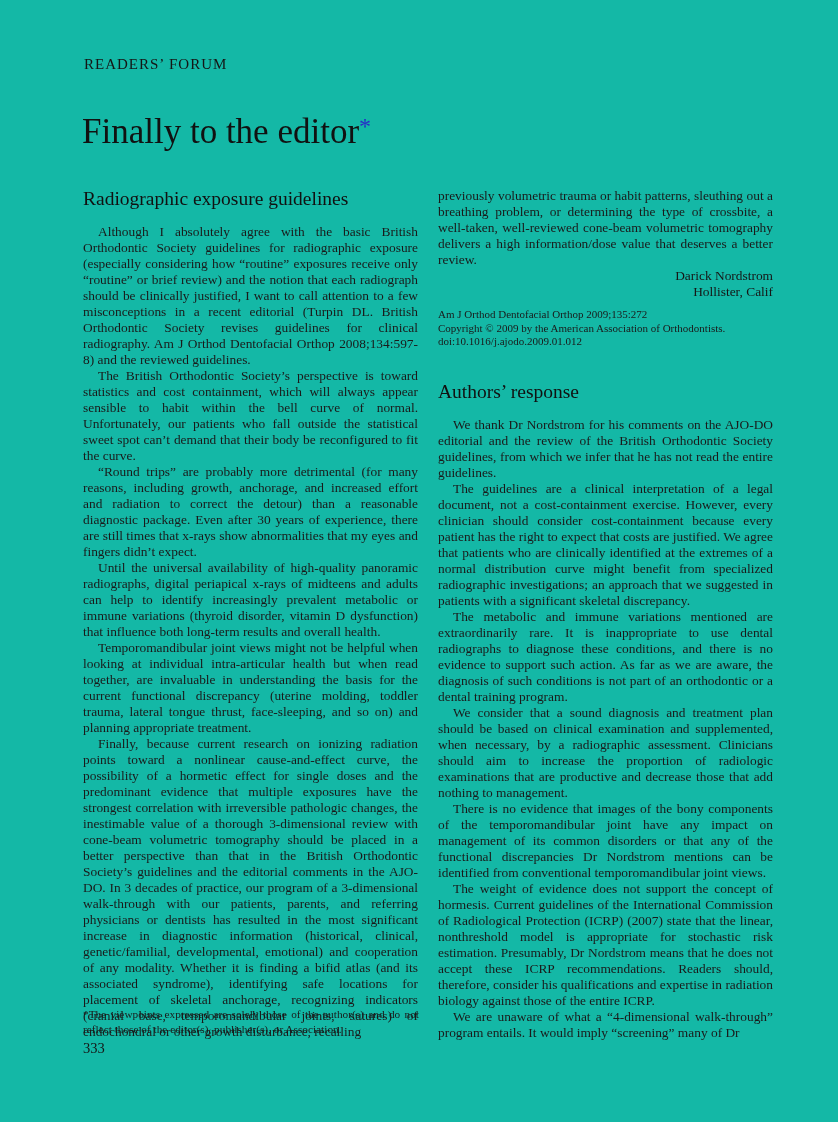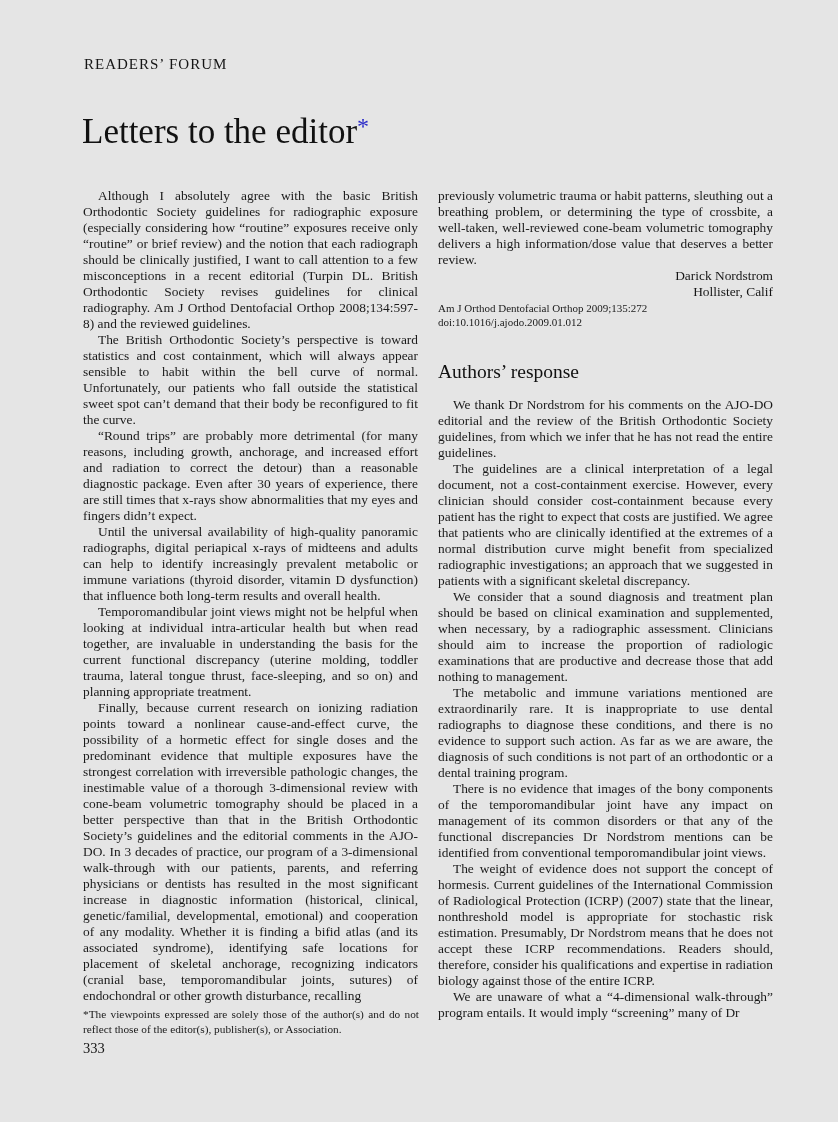--- a/index.html
+++ b/index.html
@@ -1,20 +1,20 @@
 <!DOCTYPE html>
 <html lang="en"><head>
 <meta charset="utf-8">
 <style>
   html, body { margin: 0; padding: 0; background: #ffffff; }
   .page {
     position: relative;
     width: 838px;
     height: 1122px;
-    background: #e5e5e5;
+    background: #14b8a6;
     color: #1a1a1a;
     font-family: "Liberation Serif", "DejaVu Serif", serif;
     overflow: hidden;
   }
   .forum-header {
     position: absolute;
     left: 84px;
     top: 56px;
     font-size: 15px;
     letter-spacing: 1px;
@@ -61,21 +61,21 @@
     color: #1a1a1a;
   }
   .no-indent { text-indent: 0; }
   .signature {
     font-size: 13.4px;
     line-height: 16px;
     text-align: right;
     color: #161616;
   }
   .citation {
-    margin-top: 2px;
+    margin-top: 8px;
     font-size: 11px;
     line-height: 13.6px;
     color: #1a1a1a;
   }
   .citation p { margin: 0; }
   .footnote {
     position: absolute;
     left: 83px;
     top: 1007px;
     width: 336px;
@@ -92,54 +92,56 @@
     color: #161616;
   }
 </style>
 </head>
 <body>
 
 <div class="page">
 
   <div class="forum-header">READERS’ FORUM</div>
 
-  <h1 class="page-title"><span>Letters to the editor</span><span class="asterisk">*</span></h1>
+  <h1 class="page-title"><span>Finally to the editor</span><span class="asterisk">*</span></h1>
 
   <div class="columns">
 
     <div class="col">
+      <h2 class="section-heading">Radiographic exposure guidelines</h2>
       <div>
           <p class="body-p">Although I absolutely agree with the basic British Orthodontic Society guidelines for radiographic exposure (especially considering how “routine” exposures receive only “routine” or brief review) and the notion that each radiograph should be clinically justified, I want to call attention to a few misconceptions in a recent editorial (Turpin DL. British Orthodontic Society revises guidelines for clinical radiography. Am J Orthod Dentofacial Orthop 2008;134:597-8) and the reviewed guidelines.</p>
           <p class="body-p">The British Orthodontic Society’s perspective is toward statistics and cost containment, which will always appear sensible to habit within the bell curve of normal. Unfortunately, our patients who fall outside the statistical sweet spot can’t demand that their body be reconfigured to fit the curve.</p>
           <p class="body-p">“Round trips” are probably more detrimental (for many reasons, including growth, anchorage, and increased effort and radiation to correct the detour) than a reasonable diagnostic package. Even after 30 years of experience, there are still times that x-rays show abnormalities that my eyes and fingers didn’t expect.</p>
           <p class="body-p">Until the universal availability of high-quality panoramic radiographs, digital periapical x-rays of midteens and adults can help to identify increasingly prevalent metabolic or immune variations (thyroid disorder, vitamin D dysfunction) that influence both long-term results and overall health.</p>
           <p class="body-p">Temporomandibular joint views might not be helpful when looking at individual intra-articular health but when read together, are invaluable in understanding the basis for the current functional discrepancy (uterine molding, toddler trauma, lateral tongue thrust, face-sleeping, and so on) and planning appropriate treatment.</p>
           <p class="body-p">Finally, because current research on ionizing radiation points toward a nonlinear cause-and-effect curve, the possibility of a hormetic effect for single doses and the predominant evidence that multiple exposures have the strongest correlation with irreversible pathologic changes, the inestimable value of a thorough 3-dimensional review with cone-beam volumetric tomography should be placed in a better perspective than that in the British Orthodontic Society’s guidelines and the editorial comments in the AJO-DO. In 3 decades of practice, our program of a 3-dimensional walk-through with our patients, parents, and referring physicians or dentists has resulted in the most significant increase in diagnostic information (historical, clinical, genetic/familial, developmental, emotional) and cooperation of any modality. Whether it is finding a bifid atlas (and its associated syndrome), identifying safe locations for placement of skeletal anchorage, recognizing indicators (cranial base, temporomandibular joints, sutures) of endochondral or other growth disturbance, recalling</p>
         </div>
     </div>
 
     <div class="col">
       <p class="body-p no-indent">previously volumetric trauma or habit patterns, sleuthing out a breathing problem, or determining the type of crossbite, a well-taken, well-reviewed cone-beam volumetric tomography delivers a high information/dose value that deserves a better review.</p>
 
       <div class="signature">
         <div>Darick Nordstrom</div>
         <div>Hollister, Calif</div>
       </div>
 
       <div class="citation">
           <p class="cite-line">Am J Orthod Dentofacial Orthop 2009;135:272</p>
+          <p class="cite-line">Copyright © 2009 by the American Association of Orthodontists.</p>
           <p class="cite-line">doi:10.1016/j.ajodo.2009.01.012</p>
         </div>
 
       <h2 class="section-heading response-heading-spacing">Authors’ response</h2>
       <div>
           <p class="body-p">We thank Dr Nordstrom for his comments on the AJO-DO editorial and the review of the British Orthodontic Society guidelines, from which we infer that he has not read the entire guidelines.</p>
           <p class="body-p">The guidelines are a clinical interpretation of a legal document, not a cost-containment exercise. However, every clinician should consider cost-containment because every patient has the right to expect that costs are justified. We agree that patients who are clinically identified at the extremes of a normal distribution curve might benefit from specialized radiographic investigations; an approach that we suggested in patients with a significant skeletal discrepancy.</p>
+          <p class="body-p">The metabolic and immune variations mentioned are extraordinarily rare. It is inappropriate to use dental radiographs to diagnose these conditions, and there is no evidence to support such action. As far as we are aware, the diagnosis of such conditions is not part of an orthodontic or a dental training program.</p>
           <p class="body-p">We consider that a sound diagnosis and treatment plan should be based on clinical examination and supplemented, when necessary, by a radiographic assessment. Clinicians should aim to increase the proportion of radiologic examinations that are productive and decrease those that add nothing to management.</p>
-          <p class="body-p">The metabolic and immune variations mentioned are extraordinarily rare. It is inappropriate to use dental radiographs to diagnose these conditions, and there is no evidence to support such action. As far as we are aware, the diagnosis of such conditions is not part of an orthodontic or a dental training program.</p>
           <p class="body-p">There is no evidence that images of the bony components of the temporomandibular joint have any impact on management of its common disorders or that any of the functional discrepancies Dr Nordstrom mentions can be identified from conventional temporomandibular joint views.</p>
           <p class="body-p">The weight of evidence does not support the concept of hormesis. Current guidelines of the International Commission of Radiological Protection (ICRP) (2007) state that the linear, nonthreshold model is appropriate for stochastic risk estimation. Presumably, Dr Nordstrom means that he does not accept these ICRP recommendations. Readers should, therefore, consider his qualifications and expertise in radiation biology against those of the entire ICRP.</p>
           <p class="body-p">We are unaware of what a “4-dimensional walk-through” program entails. It would imply “screening” many of Dr</p>
         </div>
     </div>
 
   </div>
 
   <div class="footnote">*The viewpoints expressed are solely those of the author(s) and do not reflect those of the editor(s), publisher(s), or Association.</div>
 

